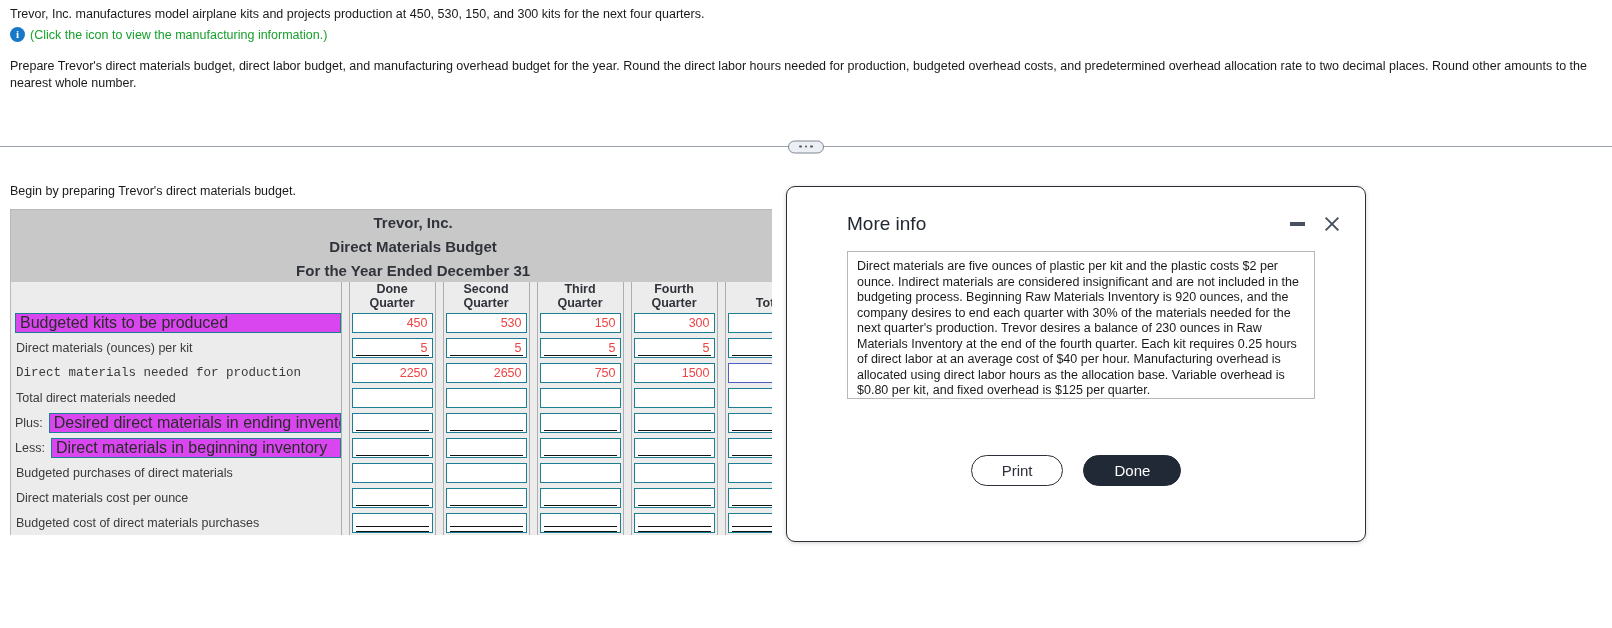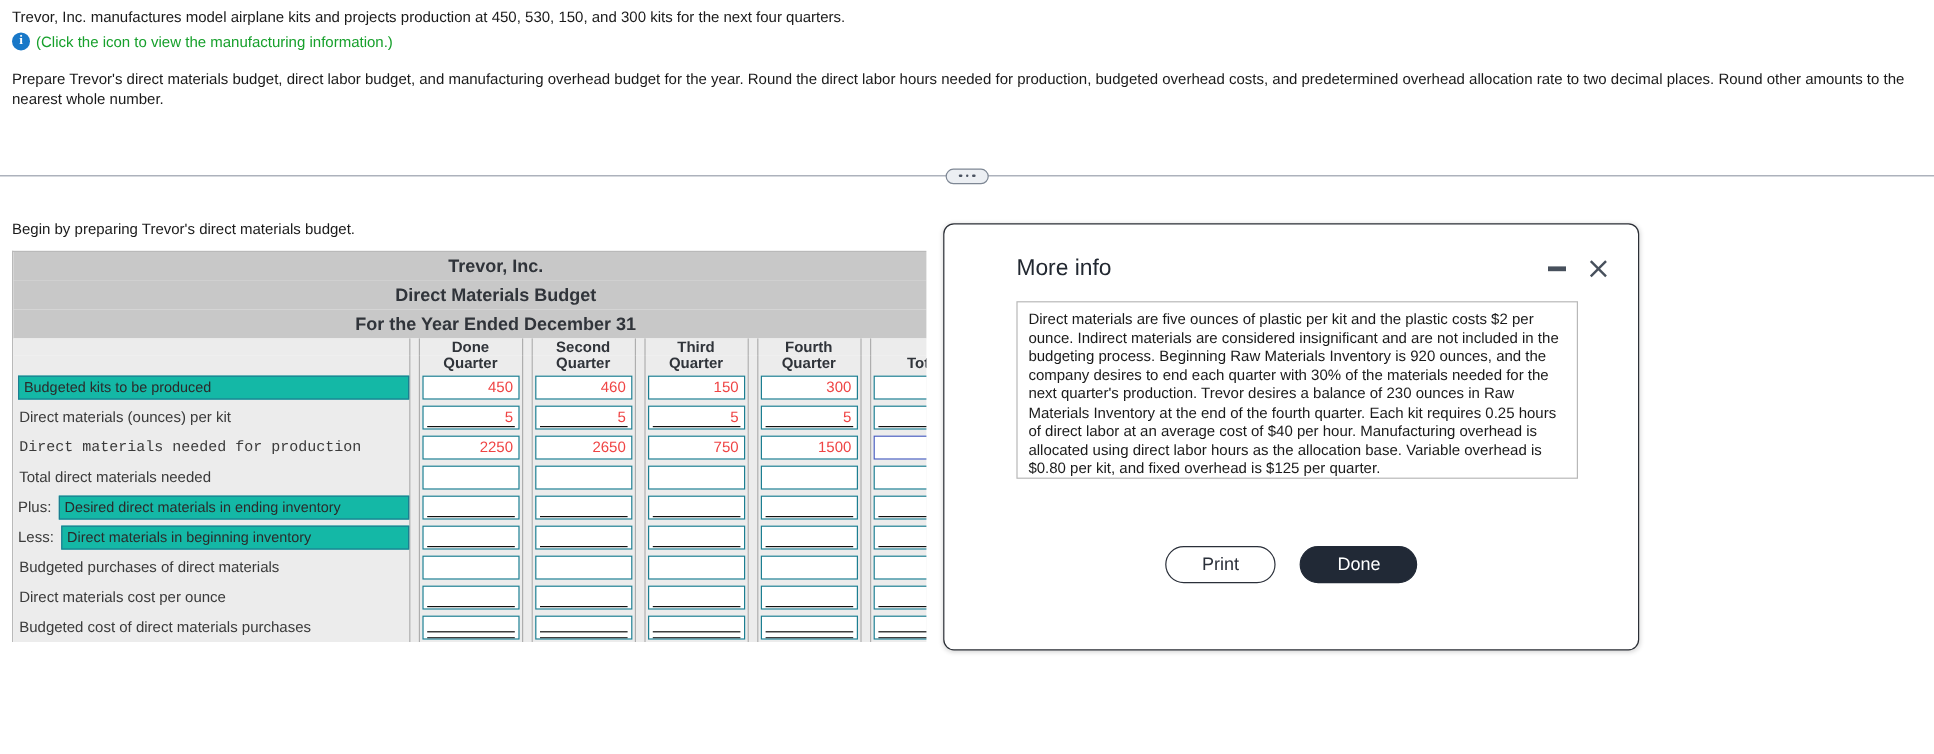--- a/index.html
+++ b/index.html
@@ -135,24 +135,24 @@
     padding-left: 4px !important;
     font-size: 12.5px;
     color: #3a3a3a;
   }
   .lblflex { display: flex; align-items: center; gap: 6px; }
   .prefix { flex: none; font-size: 12.5px; color: #3a3a3a; }
 
   
   .tinput {
     border: 1px solid #1c7e91;
-    background: #14b8a6;
+    background: #d946ef;
     height: 20px;
     line-height: 18px;
-    font-size: 12px;
+    font-size: 16px;
     color: #2b2b2b;
     padding-left: 4px;
     flex: 1 1 auto;
     cursor: text;
     overflow: hidden;
     white-space: nowrap;
   }
   .tinput.full { width: 322px; }
 
   
@@ -346,21 +346,21 @@
               <div class="lblflex">
                 <div class="tinput full">Budgeted kits to be produced</div>
               </div>
             </td>
             <td class="colsep"></td>
             <td class="numcell">
               <div class="ninput">450</div>
             </td>
             <td class="colsep"></td>
             <td class="numcell">
-              <div class="ninput">460</div>
+              <div class="ninput">530</div>
             </td>
             <td class="colsep"></td>
             <td class="numcell">
               <div class="ninput">150</div>
             </td>
             <td class="colsep"></td>
             <td class="numcell">
               <div class="ninput">300</div>
             </td>
             <td class="colsep"></td>

